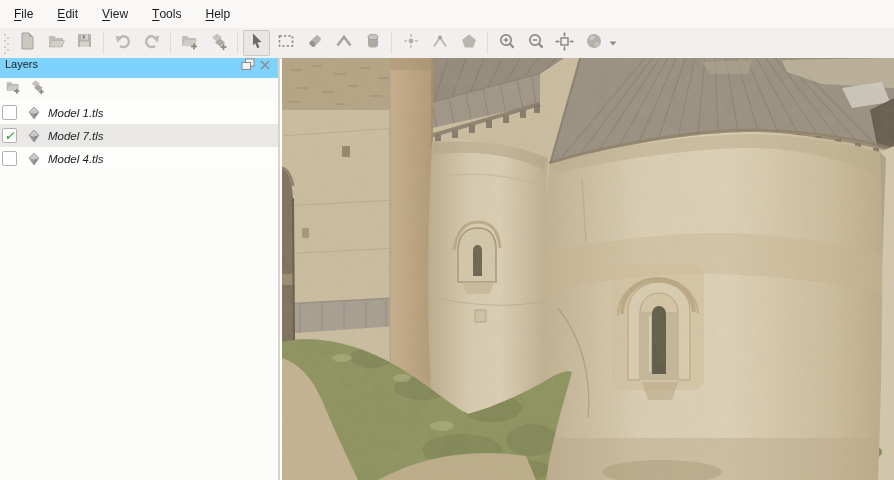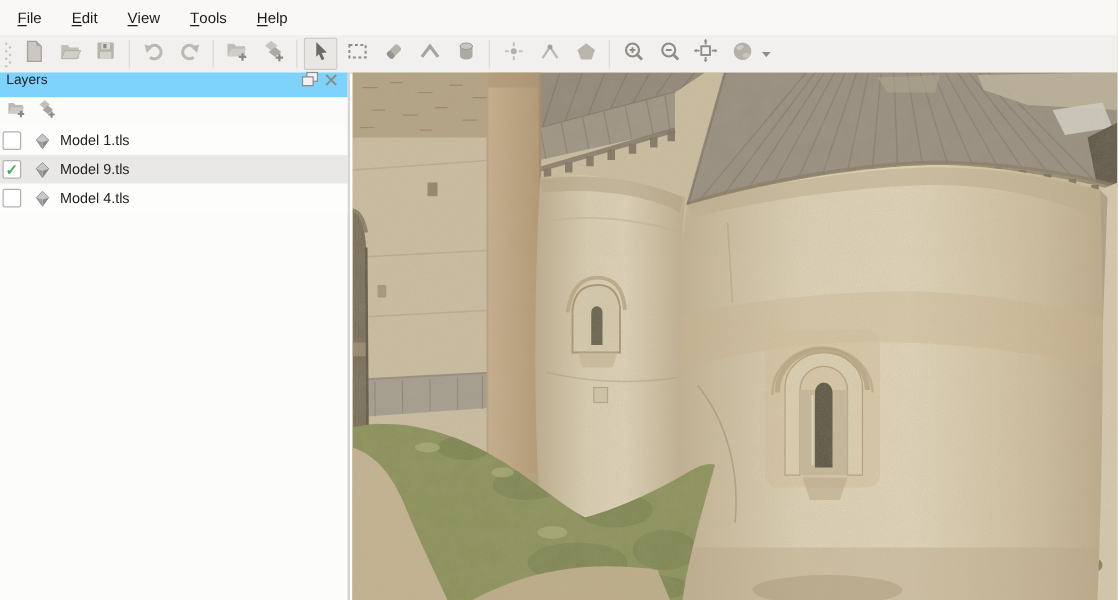--- a/index.html
+++ b/index.html
@@ -23,21 +23,21 @@
   .chev{display:flex;align-items:center;margin-left:1px;}
 
   
   .layers-panel{position:absolute;left:0;top:58px;width:280px;height:422px;background:#fcfcfb;
                 border-right:2px solid #d7d5d2;box-sizing:border-box;}
   .panel-titlebar{height:20px;background:#7dd3fc;display:flex;align-items:flex-start;padding:0 5px;}
   .panel-title{flex:1;font-size:11px;color:#222;}
   .panel-btn{width:17px;height:15px;display:flex;align-items:center;justify-content:center;}
   .panel-toolbar{height:22px;display:flex;align-items:center;gap:7px;padding:0 4px;background:#fbfbfa;}
   .layer-list{margin-top:1px;}
-  .layer-row{height:23px;display:flex;align-items:center;padding-left:2px;background:#fdfdfc;}
+  .layer-row{height:23px;display:flex;align-items:center;padding-left:2px;background:#fdfdfc;font-style:italic;}
   .layer-row.selected{background:#e9e8e6;}
   .checkbox{width:15px;height:15px;background:#fff;border:1px solid #b3b1ae;border-radius:2px;
             display:flex;align-items:center;justify-content:center;
             font-size:12px;line-height:1;color:#3fae49;font-weight:bold;box-sizing:border-box;}
   .layer-icon{margin:0 6px 0 9px;display:flex;}
   .layer-label{font-size:11.5px;color:#222;}
 
   
   .viewport{position:absolute;left:282px;top:58px;width:612px;height:422px;overflow:hidden;background:#d0c2a3;}
   .viewport svg{display:block;}
@@ -306,21 +306,21 @@
     <div class="layer-row selected">
       <span class="checkbox">✓</span>
       <span class="layer-icon">
           <svg width="16" height="16" viewBox="0 0 16 16">
         <polygon points="8,2 13,7 8,8.5 3,7" fill="#c8c8c8"></polygon>
             <polygon points="3,7 8,8.5 8,14" fill="#9d9d9d"></polygon>
         <polygon points="8,8.5 13,7 8,14" fill="#8b8b8b"></polygon>
             <polygon points="8,2 13,7 8,14 3,7" fill="none" stroke="#7e7e7e" stroke-width="0.6"></polygon>
           </svg>
         </span>
-      <span class="layer-label">Model 9.tls</span>
+      <span class="layer-label">Model 7.tls</span>
     </div>
     <div class="layer-row">
       <span class="checkbox"></span>
       <span class="layer-icon">
           <svg width="16" height="16" viewBox="0 0 16 16">
         <polygon points="8,2 13,7 8,8.5 3,7" fill="#c8c8c8"></polygon>
             <polygon points="3,7 8,8.5 8,14" fill="#9d9d9d"></polygon>
         <polygon points="8,8.5 13,7 8,14" fill="#8b8b8b"></polygon>
             <polygon points="8,2 13,7 8,14 3,7" fill="none" stroke="#7e7e7e" stroke-width="0.6"></polygon>
           </svg>

